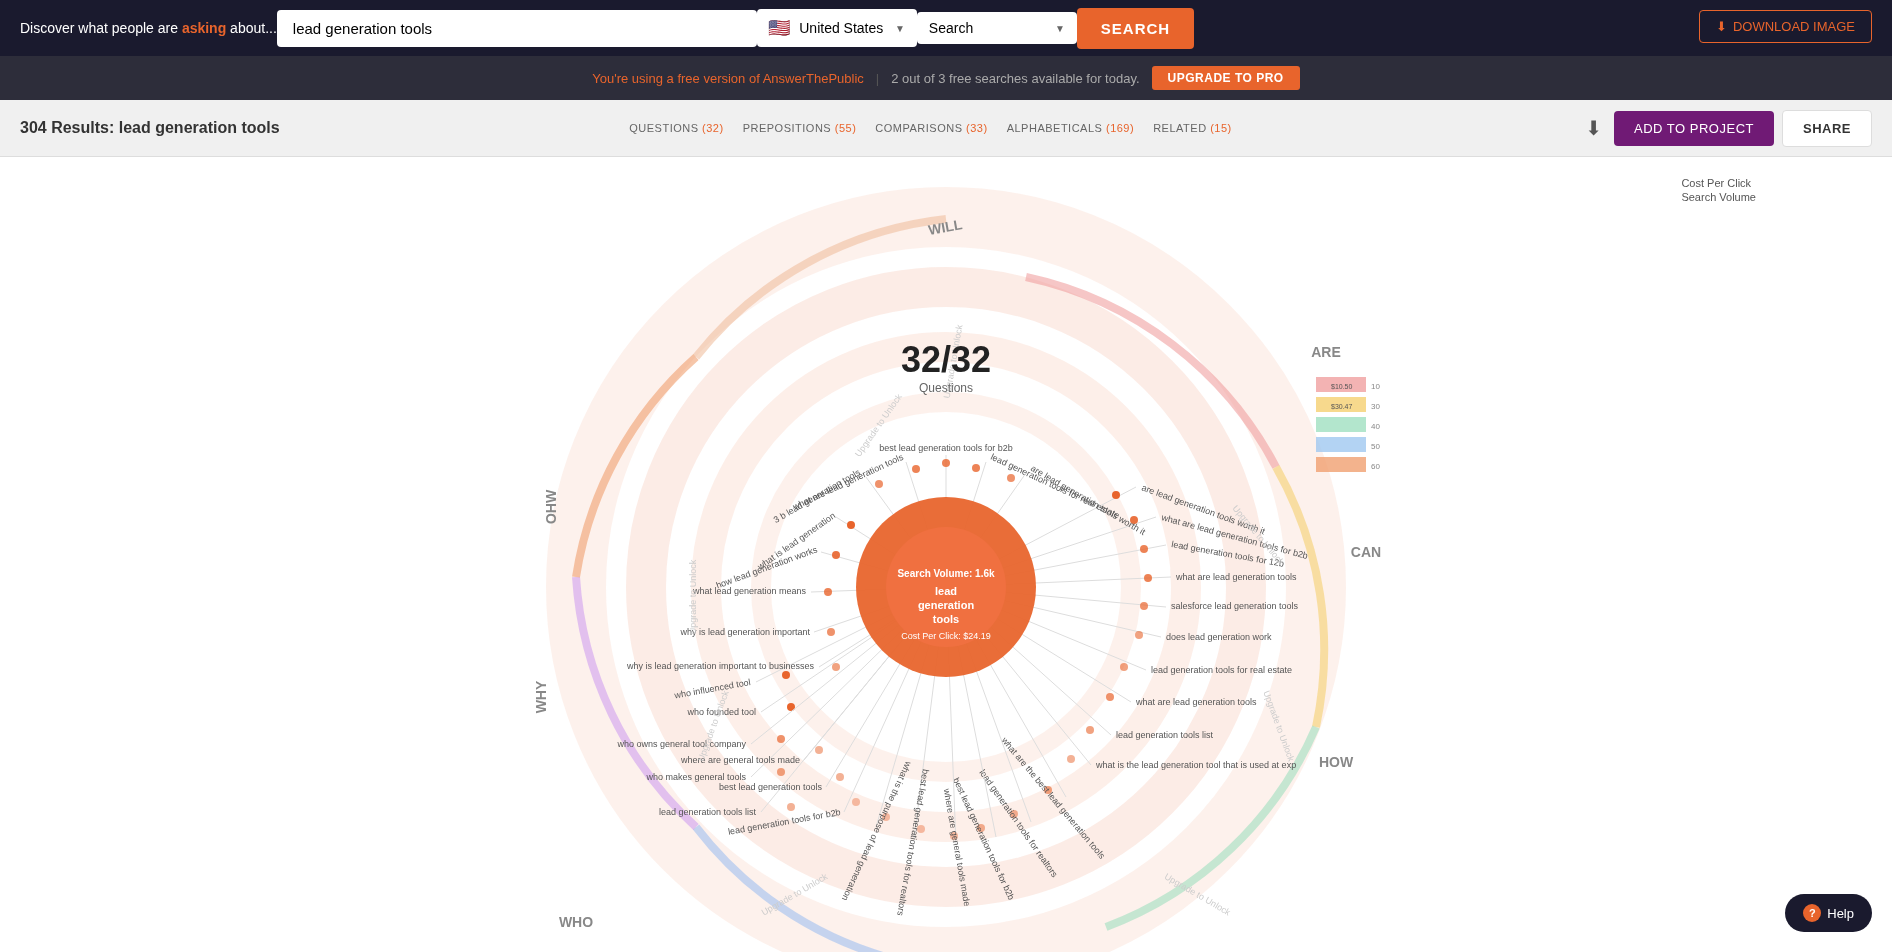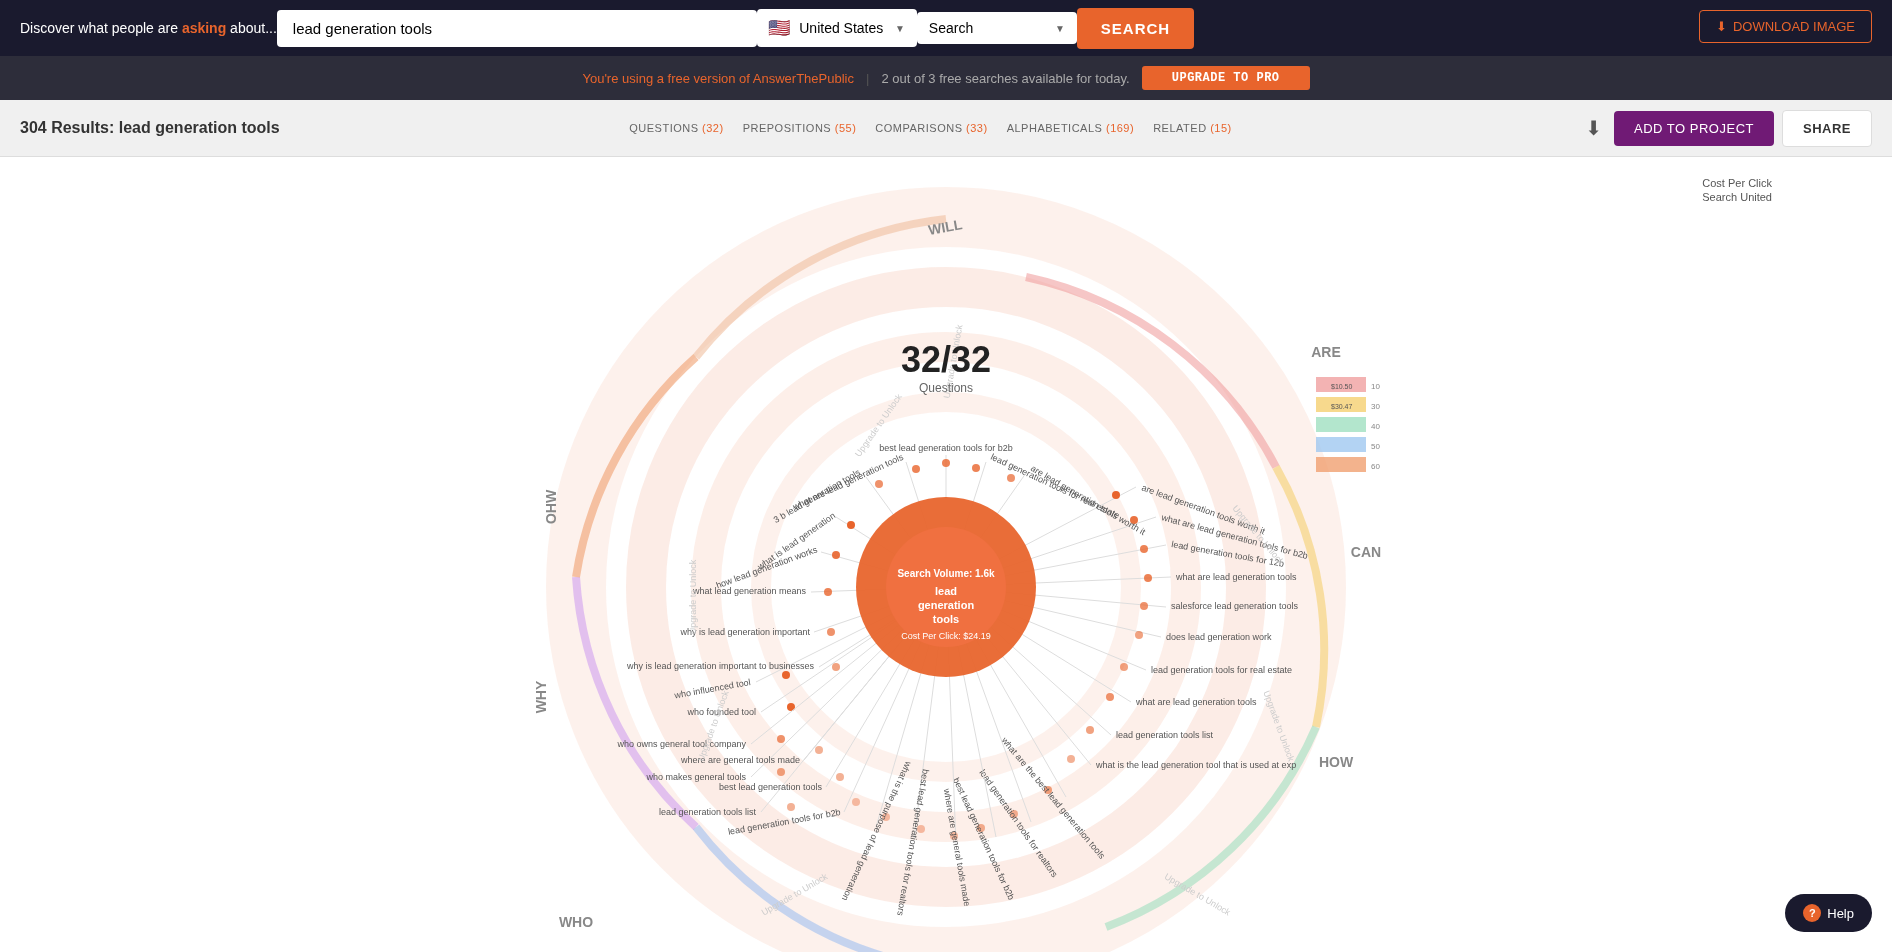--- a/index.html
+++ b/index.html
@@ -89,27 +89,26 @@
       justify-content: center;
       gap: 12px;
     }
     .notif-bar .free-text { color: #e8642c; }
     .notif-bar .separator { color: #555; }
     .upgrade-btn {
       background: #e8642c;
       color: white;
       border: none;
       border-radius: 3px;
-      padding: 5px 30px;
+      padding: 5px 16px;
       font-size: 12px;
       font-weight: bold;
       cursor: pointer;
       text-transform: uppercase;
       letter-spacing: 0.5px;
-      font-family: Liberation Mono, monospace;
     }
 
     
     .results-bar {
       background: #f0f0f0;
       display: flex;
       align-items: center;
       padding: 0 20px;
       height: 57px;
       border-bottom: 1px solid #ddd;
@@ -183,21 +182,21 @@
       flex-direction: column;
       align-items: center;
       position: relative;
       overflow: hidden;
     }
 
     
     .legend {
       position: absolute;
       top: 20px;
-      right: 120px;
+      right: 136px;
       display: flex;
       flex-direction: column;
       align-items: flex-start;
       gap: 2px;
       margin-left: 27px;
     }
     .legend-item {
       display: flex;
       align-items: center;
       gap: 6px;
@@ -302,21 +301,21 @@
   </div>
 </div>
 
 <div class="main-content">
 
   <div class="legend">
     <div class="legend-item">
       <span>Cost Per Click</span>
     </div>
     <div class="legend-item">
-      <span>Search United</span>
+      <span>Search Volume</span>
     </div>
   </div>
 
   <div class="wheel-container">
     <svg class="wheel-svg" viewBox="0 0 900 820" xmlns="http://www.w3.org/2000/svg">
 
       <circle cx="450" cy="410" r="370" fill="none" stroke="#f8d0c0" stroke-width="60" opacity="0.3"></circle>
       <circle cx="450" cy="410" r="300" fill="none" stroke="#f8d0c0" stroke-width="40" opacity="0.4"></circle>
       <circle cx="450" cy="410" r="240" fill="none" stroke="#f8d0c0" stroke-width="30" opacity="0.35"></circle>
       <circle cx="450" cy="410" r="185" fill="none" stroke="#f8d0c0" stroke-width="20" opacity="0.3"></circle>

